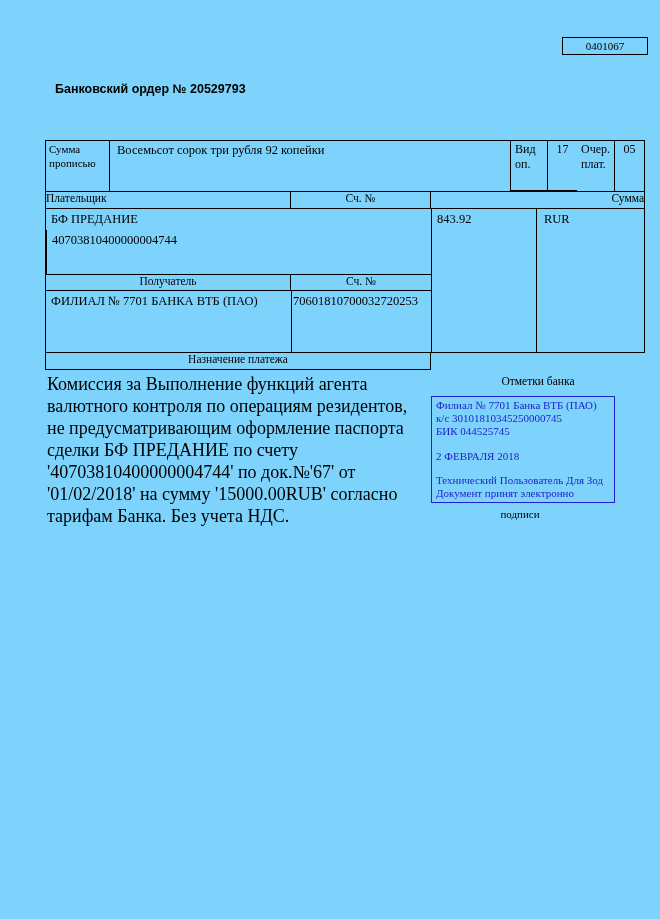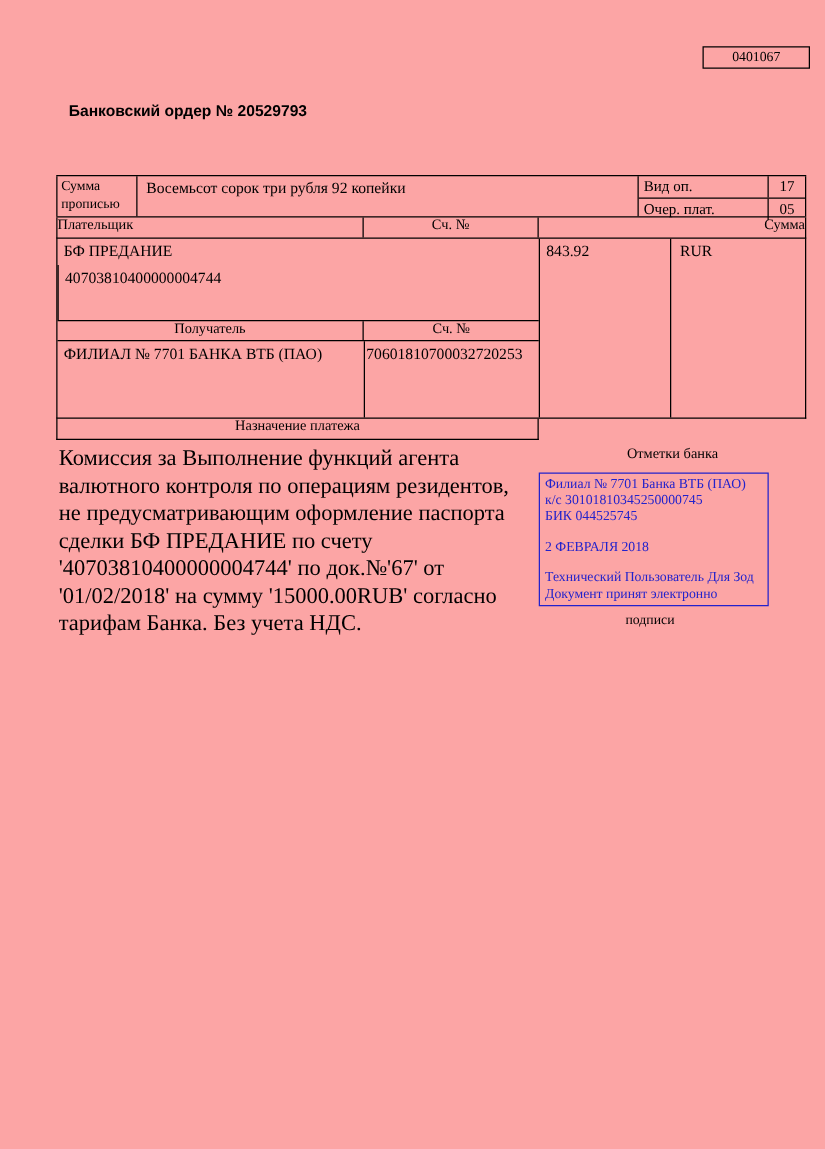--- a/index.html
+++ b/index.html
@@ -1,21 +1,21 @@
 <!DOCTYPE html>
 <html><head>
 <meta charset="utf-8">
 <style>
   html, body { margin: 0; padding: 0; }
   body { background: #ffffff; }
   .page {
     position: relative;
     width: 660px;
     height: 919px;
-    background: #fca5a5;
+    background: #7dd3fc;
     color: #000000;
     font-family: "Liberation Serif", serif;
     overflow: hidden;
   }
   * { box-sizing: border-box; }
 
   .form-code {
     position: absolute;
     top: 37px; left: 562px;
     width: 86px; height: 18px;
@@ -42,27 +42,27 @@
   .date-label { font-size: 8px; padding-top: 1px; }
 
   .doc-table {
     position: absolute;
     top: 140px; left: 45px;
     width: 600px;
     font-size: 12.5px;
   }
 
   
-  .rowA { display: flex; height: 34px; border-top: 1px solid #000; border-bottom: 1px solid #000; }
+  .rowA { display: flex; height: 52px; border-top: 1px solid #000; border-bottom: 1px solid #000; }
   .sum-label {
     width: 65px; border-left: 1px solid #000; border-right: 1px solid #000;
     font-size: 11px; padding: 2px 3px; line-height: 1.25;
   }
   .sum-words { flex: 1; padding: 2px 7px; }
-  .ops { width: 135px; display: flex; flex-direction: column; border-left: 1px solid #000; border-right: 1px solid #000; }
+  .ops { width: 135px; display: flex; flex-direction: row; border-left: 1px solid #000; border-right: 1px solid #000; }
   .ops-row { flex: 1; display: flex; font-size: 12px; }
   .ops-row.first { border-bottom: 1px solid #000; }
   .ops-label { flex: 1; padding: 1px 4px; }
   .ops-value { width: 30px; border-left: 1px solid #000; text-align: center; padding-top: 1px; }
 
   
   .rowB { display: flex; height: 17px; border-left: 1px solid #000; border-right: 1px solid #000; border-bottom: 1px solid #000; font-size: 11.5px; }
   .payer-hdr { width: 245px; border-right: 1px solid #000; }
   .acct-hdr { width: 140px; text-align: center; border-right: 1px solid #000; }
   .sum-hdr { flex: 1; text-align: right; }

